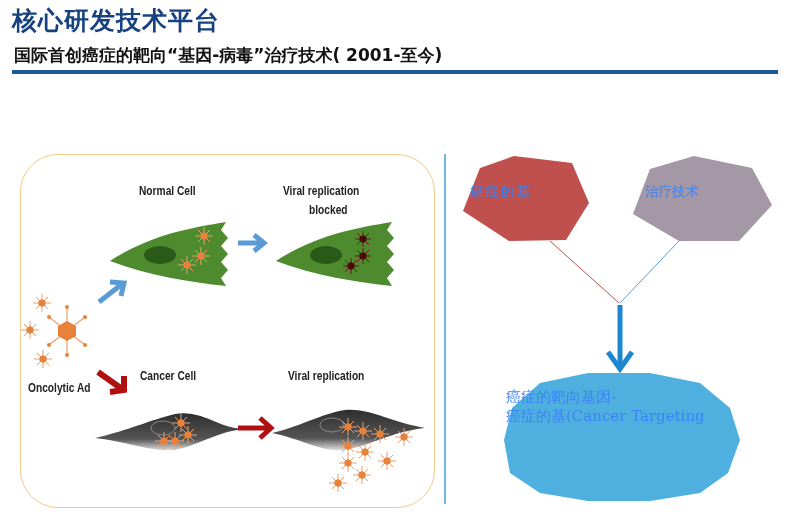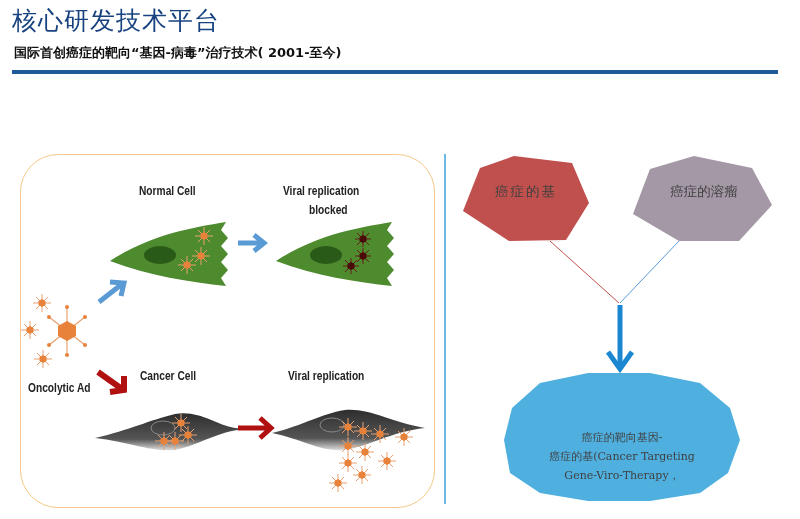--- a/index.html
+++ b/index.html
@@ -1,24 +1,24 @@
 <!DOCTYPE html>
 <html><head>
 <meta charset="utf-8">
 <style>
   html,body{margin:0;padding:0;background:#fff;}
   body{width:800px;height:519px;position:relative;overflow:hidden;font-family:"DejaVu Sans",sans-serif;}
-  .title{position:absolute;left:12px;top:4px;font-size:25px;font-weight:normal;color:#17427f;letter-spacing:1px;font-family:"DejaVu Sans",sans-serif;}
-  .subtitle{position:absolute;left:14px;top:44px;font-size:13px;font-weight:bold;color:#111;font-family:"DejaVu Sans",sans-serif;}
+  .title{position:absolute;left:12px;top:4px;font-size:25px;font-weight:bold;color:#17427f;letter-spacing:1px;font-family:"DejaVu Sans",sans-serif;}
+  .subtitle{position:absolute;left:14px;top:44px;font-size:17px;font-weight:bold;color:#111;font-family:"DejaVu Sans",sans-serif;}
   .rule{position:absolute;left:12px;top:70px;width:766px;height:4px;background:#1f5a98;}
   .panel{position:absolute;left:20px;top:154px;width:413px;height:352px;border:1.5px solid #f5c987;border-radius:38px;}
   .divider{position:absolute;left:444px;top:154px;width:2px;height:350px;background:#6fb8e6;}
   .lbl{position:absolute;font-family:"Liberation Sans",sans-serif;font-weight:bold;font-size:12px;color:#222;text-align:center;transform:scaleX(0.85);transform-origin:left top;white-space:nowrap;}
   svg{position:absolute;left:0;top:0;}
-  .shape-text{position:absolute;text-align:center;font-family:"DejaVu Serif",serif;font-size:13.5px;color:#404040;line-height:19px;}
+  .shape-text{position:absolute;text-align:left;font-family:"DejaVu Serif",serif;font-size:13.5px;color:#3b82f6;line-height:19px;}
 </style>
 </head>
 <body>
 
 <div class="title">核心研发技术平台</div>
 <div class="subtitle">国际首创癌症的靶向“基因-病毒”治疗技术( 2001-至今)</div>
 <div class="rule"></div>
 
 <div class="panel"></div>
 
@@ -136,19 +136,18 @@
     <line x1="620" y1="305" x2="620" y2="366" stroke="#1b87d0" stroke-width="5"></line>
     <path d="M608,352 L620,369 L632,352" stroke="#1b87d0" stroke-width="5" fill="none"></path>
   </g>
   <polygon points="588,373 650,373 700,383 730,408 740,440 728,473 700,493 650,501 588,501 540,493 510,473 504,440 512,408 540,383" fill="#4fb0e0"></polygon>
 </svg>
 
 <div class="shape-text" style="left:470px;top:182px;width:112px;">
   <div style="letter-spacing:2px;">癌症的基</div>
 </div>
 <div class="shape-text" style="left:645px;top:182px;width:118px;">
-  <div>癌症的溶瘤</div>
+  <div>治疗技术</div>
 </div>
-<div class="shape-text" style="left:506px;top:428px;width:232px;font-size:11px;">
+<div class="shape-text" style="left:506px;top:388px;width:232px;font-size:15px;">
   <div>癌症的靶向基因-</div>
   <div>癌症的基(Cancer Targeting</div>
-  <div>Gene-Viro-Therapy，</div>
 </div>
 
 </body></html>

